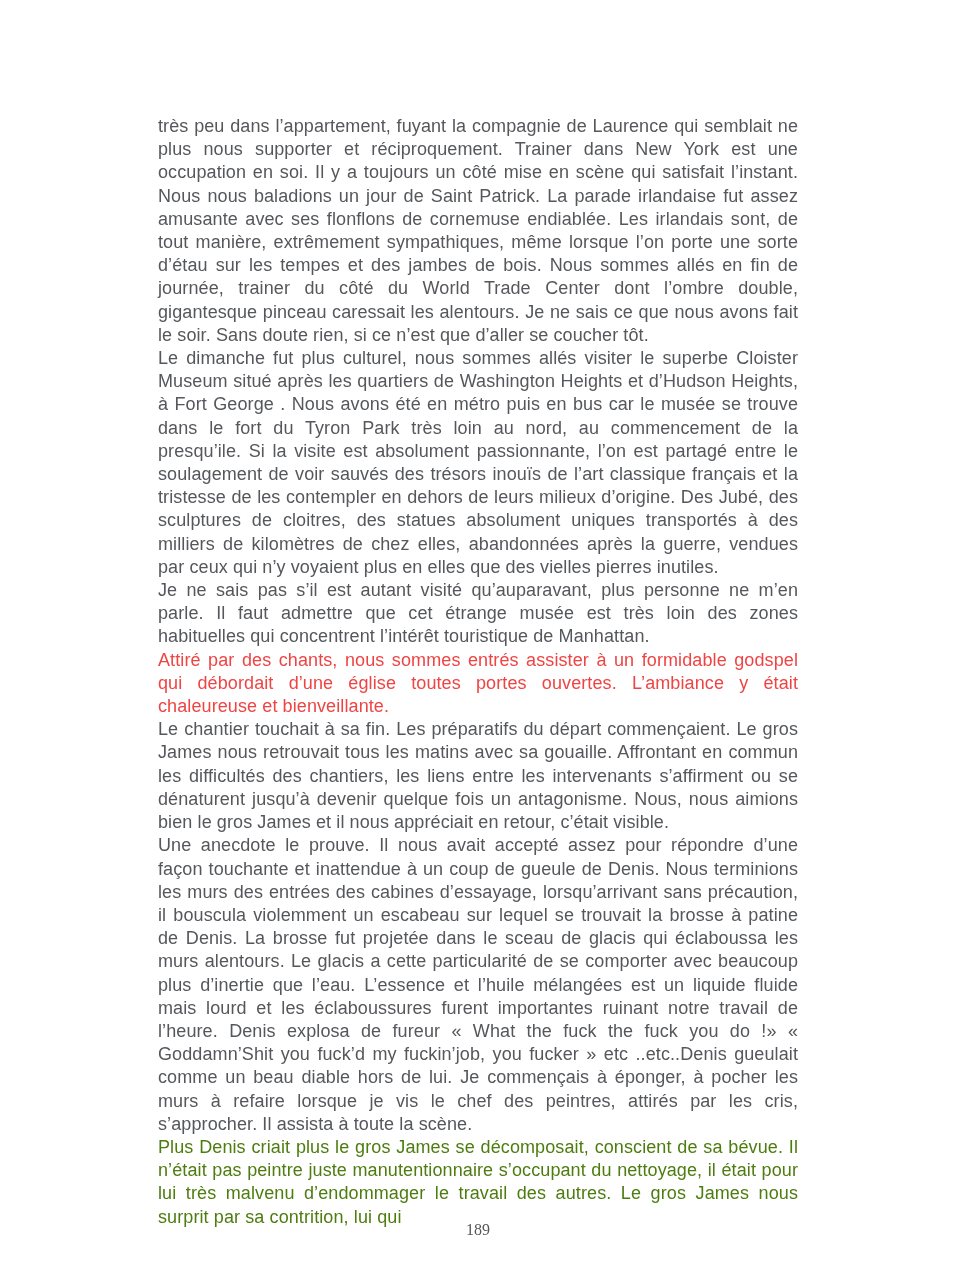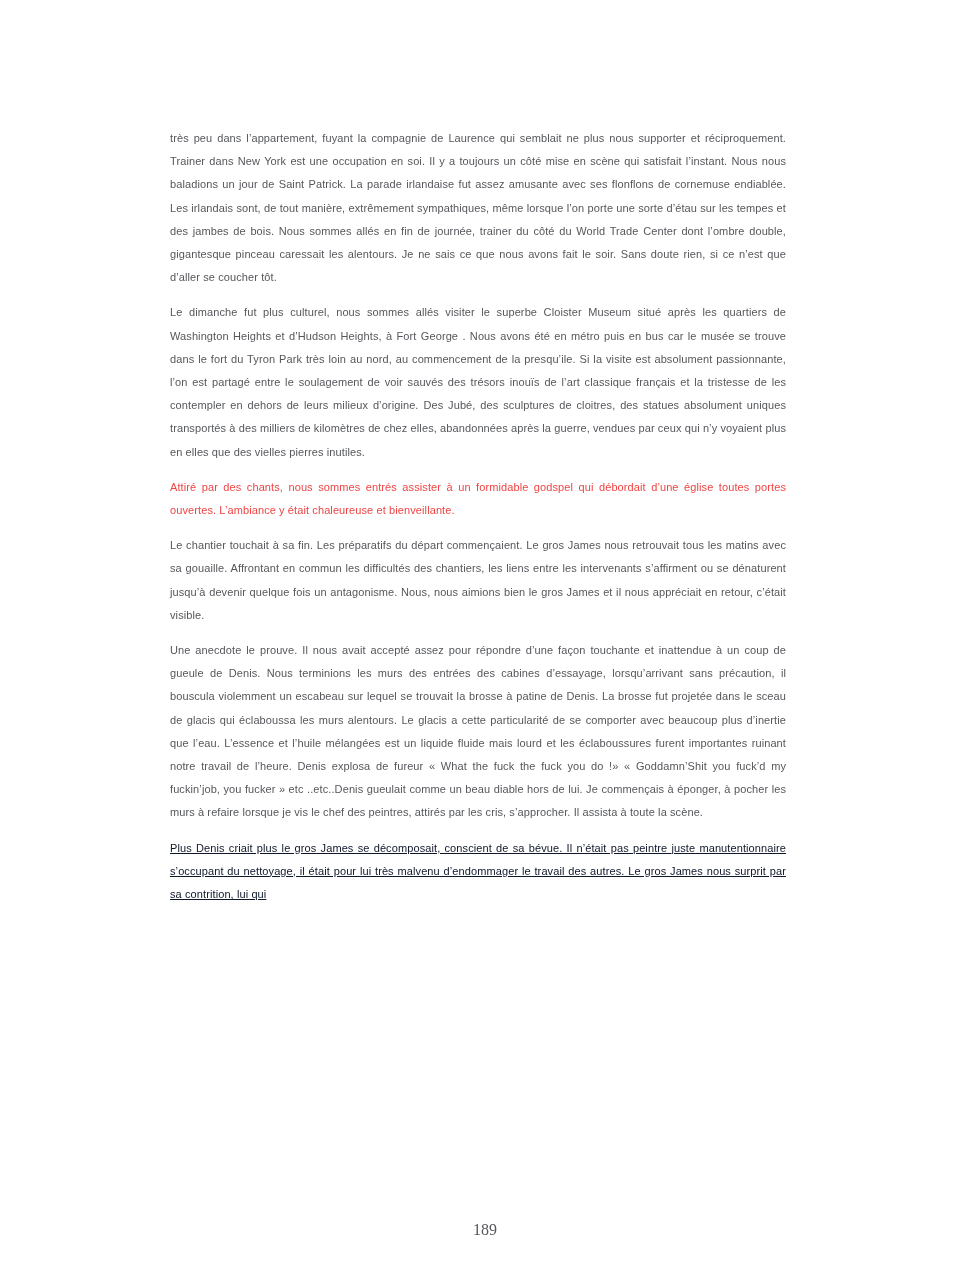--- a/index.html
+++ b/index.html
@@ -19,49 +19,50 @@
     inset: 0;
     background: #ffffff;
   }
   .text-block {
     position: absolute;
     left: 158px;
     top: 115px;
     width: 640px;
   }
   .text-block p.para {
-    margin: 12px;
+    margin: 0;
     padding: 0;
     text-align: justify;
     hyphens: none;
     font-family: "Liberation Sans", sans-serif;
-    font-size: 11px;
+    font-size: 18px;
     line-height: 23.2px;
     font-weight: 400;
     letter-spacing: 0.1px;
     color: #55575b;
   }
   .page-number {
     position: absolute;
     top: 1221px;
-    left: 165px;
+    left: 158px;
     width: 640px;
     text-align: center;
     font-family: "Liberation Serif", serif;
     font-size: 16px;
     line-height: 18px;
     color: #55575b;
   }
 </style>
 </head>
 <body style="background: rgb(255, 255, 255);">
 
 <main class="page">
   <section class="text-block" id="text-block">
       <p class="para" style="color: rgb(85, 87, 91);">très peu dans l’appartement, fuyant la compagnie de Laurence qui semblait ne plus nous supporter et réciproquement. Trainer dans New York est une occupation en soi. Il y a toujours un côté mise en scène qui satisfait l’instant. Nous nous baladions un jour de Saint Patrick. La parade irlandaise fut assez amusante avec ses flonflons de cornemuse endiablée. Les irlandais sont, de tout manière, extrêmement sympathiques, même lorsque l’on porte une sorte d’étau sur les tempes et des jambes de bois. Nous sommes allés en fin de journée, trainer du côté du World Trade Center dont l’ombre double, gigantesque pinceau caressait les alentours. Je ne sais ce que nous avons fait le soir. Sans doute rien, si ce n’est que d’aller se coucher tôt.</p>
       <p class="para" style="color: rgb(85, 87, 91);">Le dimanche fut plus culturel, nous sommes allés visiter le superbe Cloister Museum situé après les quartiers de Washington Heights et d’Hudson Heights, à Fort George . Nous avons été en métro puis en bus car le musée se trouve dans le fort du Tyron Park très loin au nord, au commencement de la presqu’ile. Si la visite est absolument passionnante, l’on est partagé entre le soulagement de voir sauvés des trésors inouïs de l’art classique français et la tristesse de les contempler en dehors de leurs milieux d’origine. Des Jubé, des sculptures de cloitres, des statues absolument uniques transportés à des milliers de kilomètres de chez elles, abandonnées après la guerre, vendues par ceux qui n’y voyaient plus en elles que des vielles pierres inutiles.</p>
+      <p class="para" style="color: rgb(85, 87, 91);">Je ne sais pas s’il est autant visité qu’auparavant, plus personne ne m’en parle. Il faut admettre que cet étrange musée est très loin des zones habituelles qui concentrent l’intérêt touristique de Manhattan.</p>
       <p class="para" style="color: #ef4444;">Attiré par des chants, nous sommes entrés assister à un formidable godspel qui débordait d’une église toutes portes ouvertes. L’ambiance y était chaleureuse et bienveillante.</p>
       <p class="para" style="color: rgb(85, 87, 91);">Le chantier touchait à sa fin. Les préparatifs du départ commençaient. Le gros James nous retrouvait tous les matins avec sa gouaille. Affrontant en commun les difficultés des chantiers, les liens entre les intervenants s’affirment ou se dénaturent jusqu’à devenir quelque fois un antagonisme. Nous, nous aimions bien le gros James et il nous appréciait en retour, c’était visible.</p>
       <p class="para" style="color: rgb(85, 87, 91);">Une anecdote le prouve. Il nous avait accepté assez pour répondre d’une façon touchante et inattendue à un coup de gueule de Denis. Nous terminions les murs des entrées des cabines d’essayage, lorsqu’arrivant sans précaution, il bouscula violemment un escabeau sur lequel se trouvait la brosse à patine de Denis. La brosse fut projetée dans le sceau de glacis qui éclaboussa les murs alentours. Le glacis a cette particularité de se comporter avec beaucoup plus d’inertie que l’eau. L’essence et l’huile mélangées est un liquide fluide mais lourd et les éclaboussures furent importantes ruinant notre travail de l’heure. Denis explosa de fureur « What the fuck the fuck you do !» « Goddamn’Shit you fuck’d my fuckin’job, you fucker » etc ..etc..Denis gueulait comme un beau diable hors de lui. Je commençais à éponger, à pocher les murs à refaire lorsque je vis le chef des peintres, attirés par les cris, s’approcher. Il assista à toute la scène.</p>
-      <p class="para" style="color: #0f172a; text-decoration: underline;">Plus Denis criait plus le gros James se décomposait, conscient de sa bévue. Il n’était pas peintre juste manutentionnaire s’occupant du nettoyage, il était pour lui très malvenu d’endommager le travail des autres. Le gros James nous surprit par sa contrition, lui qui</p>
+      <p class="para" style="color: #4d7c0f;">Plus Denis criait plus le gros James se décomposait, conscient de sa bévue. Il n’était pas peintre juste manutentionnaire s’occupant du nettoyage, il était pour lui très malvenu d’endommager le travail des autres. Le gros James nous surprit par sa contrition, lui qui</p>
     </section>
   <footer class="page-number">189</footer>
 </main>
 
 </body></html>

